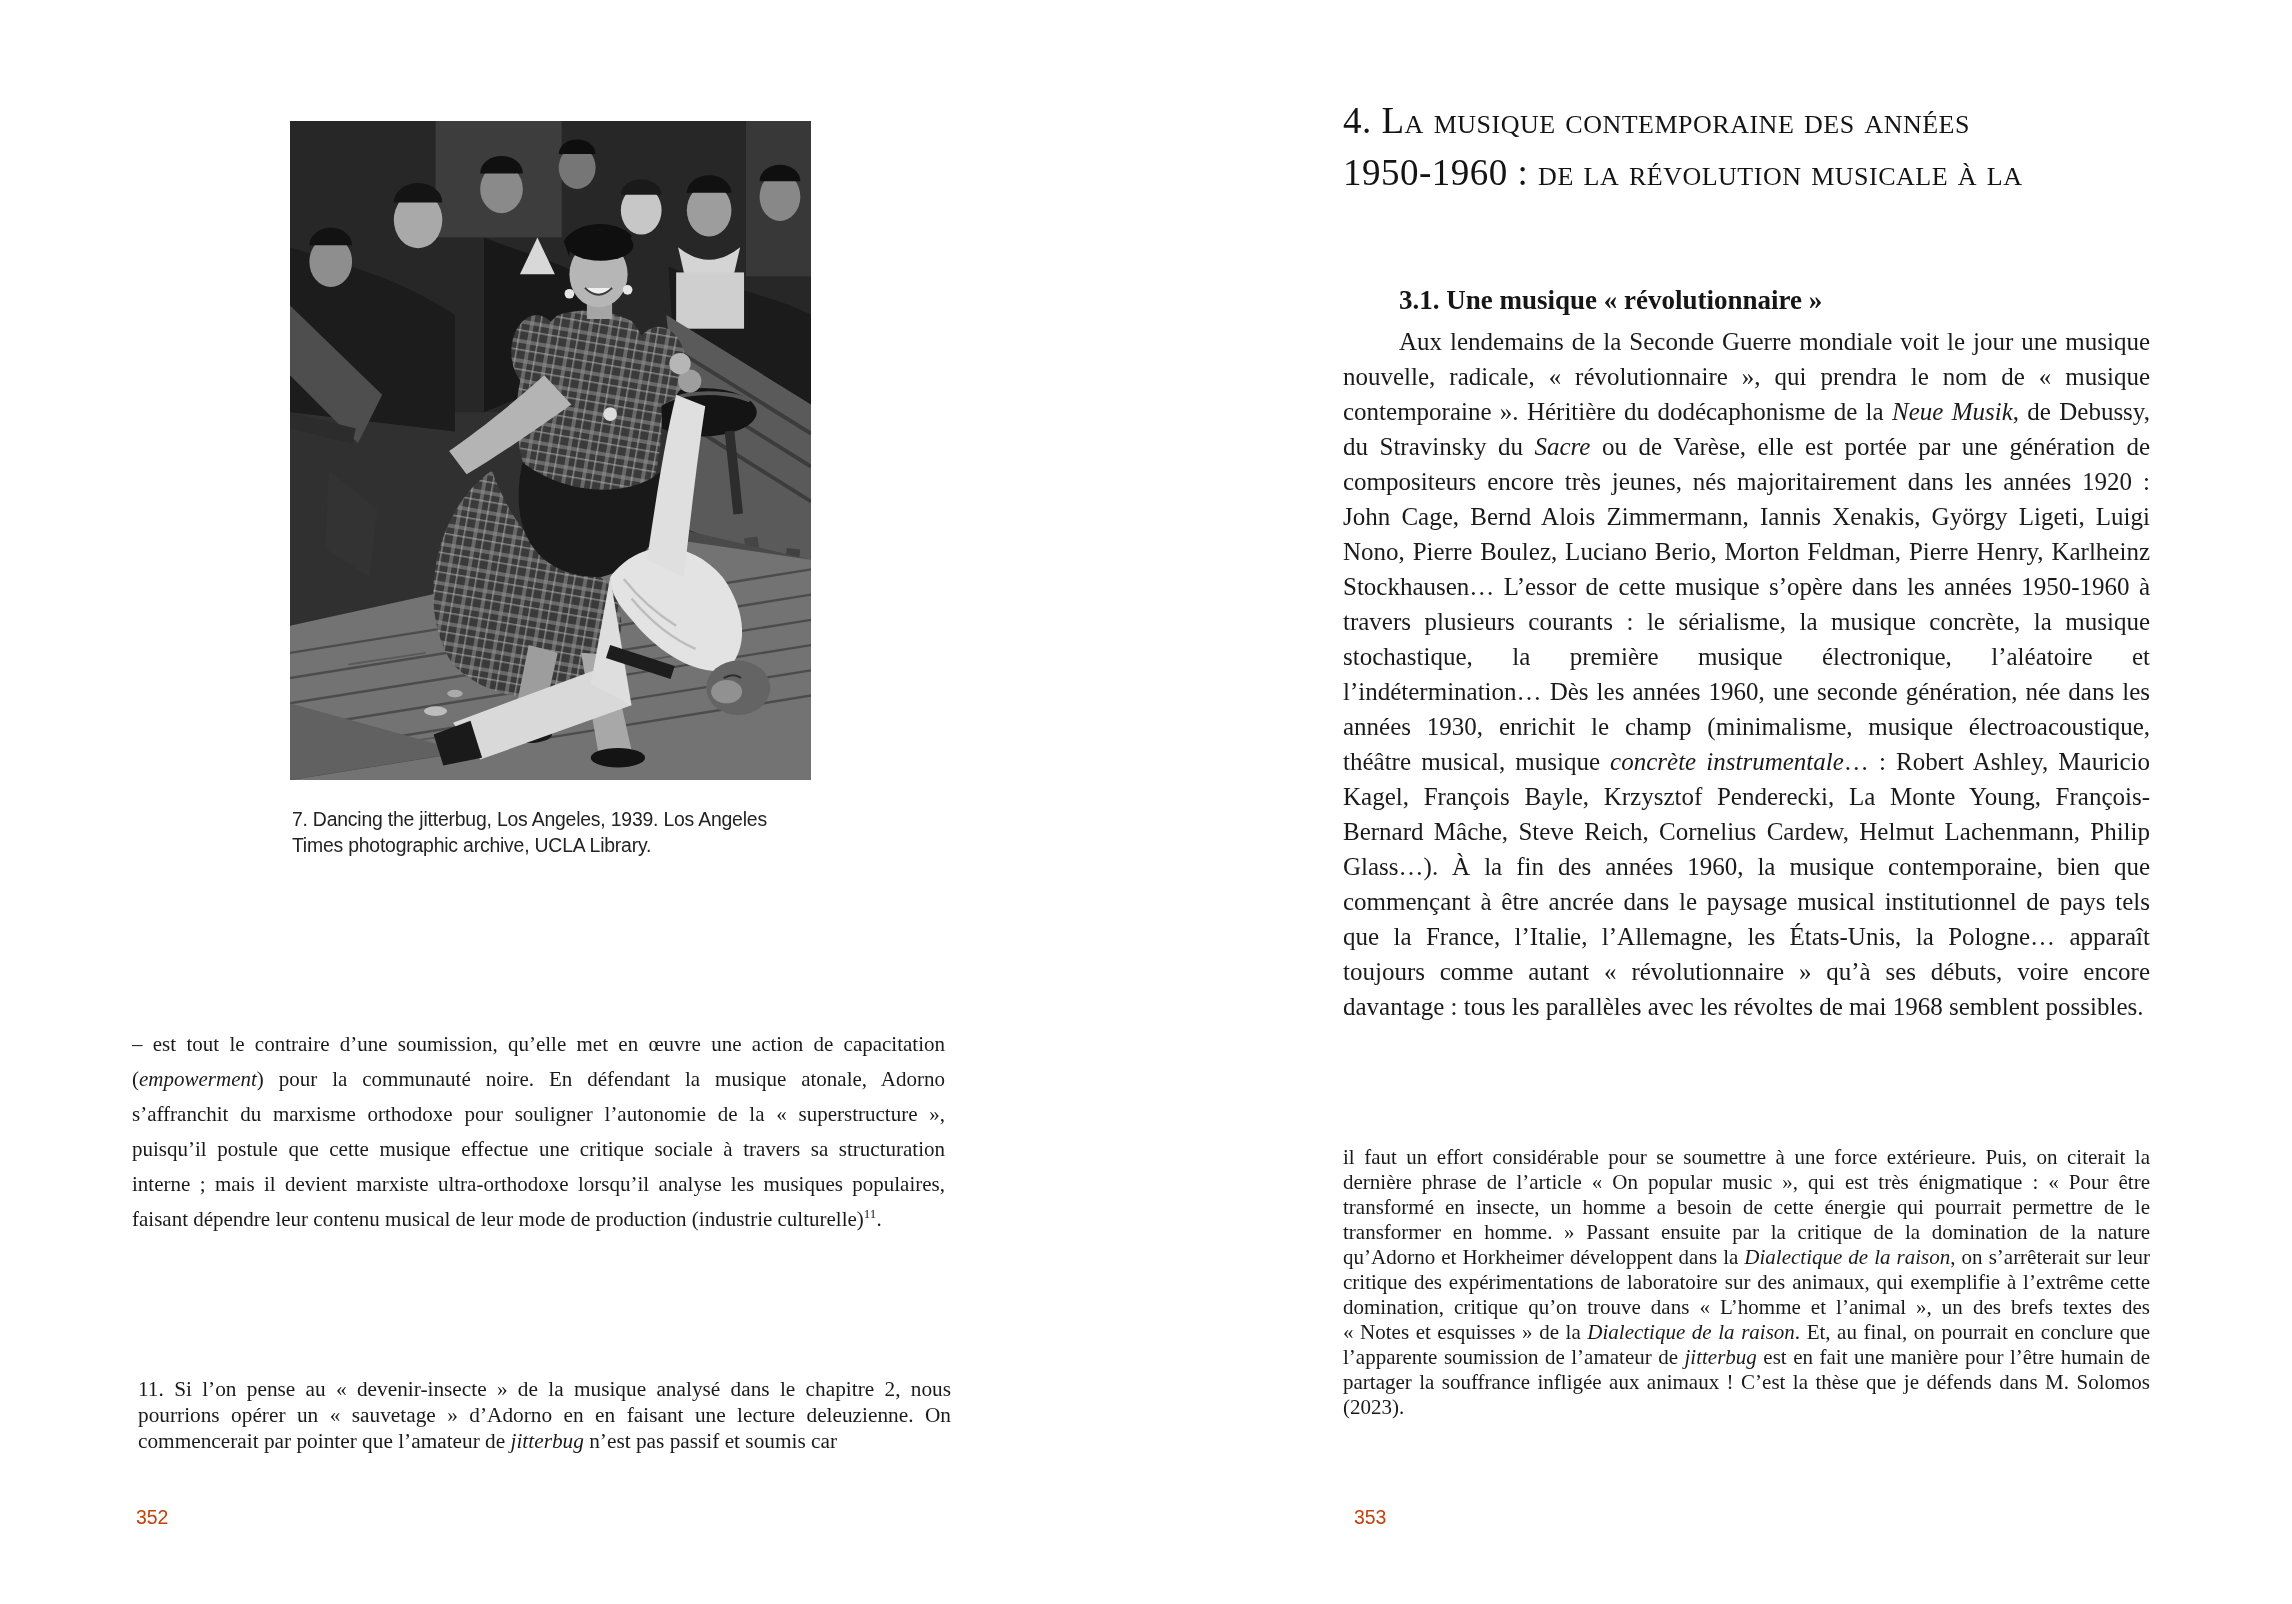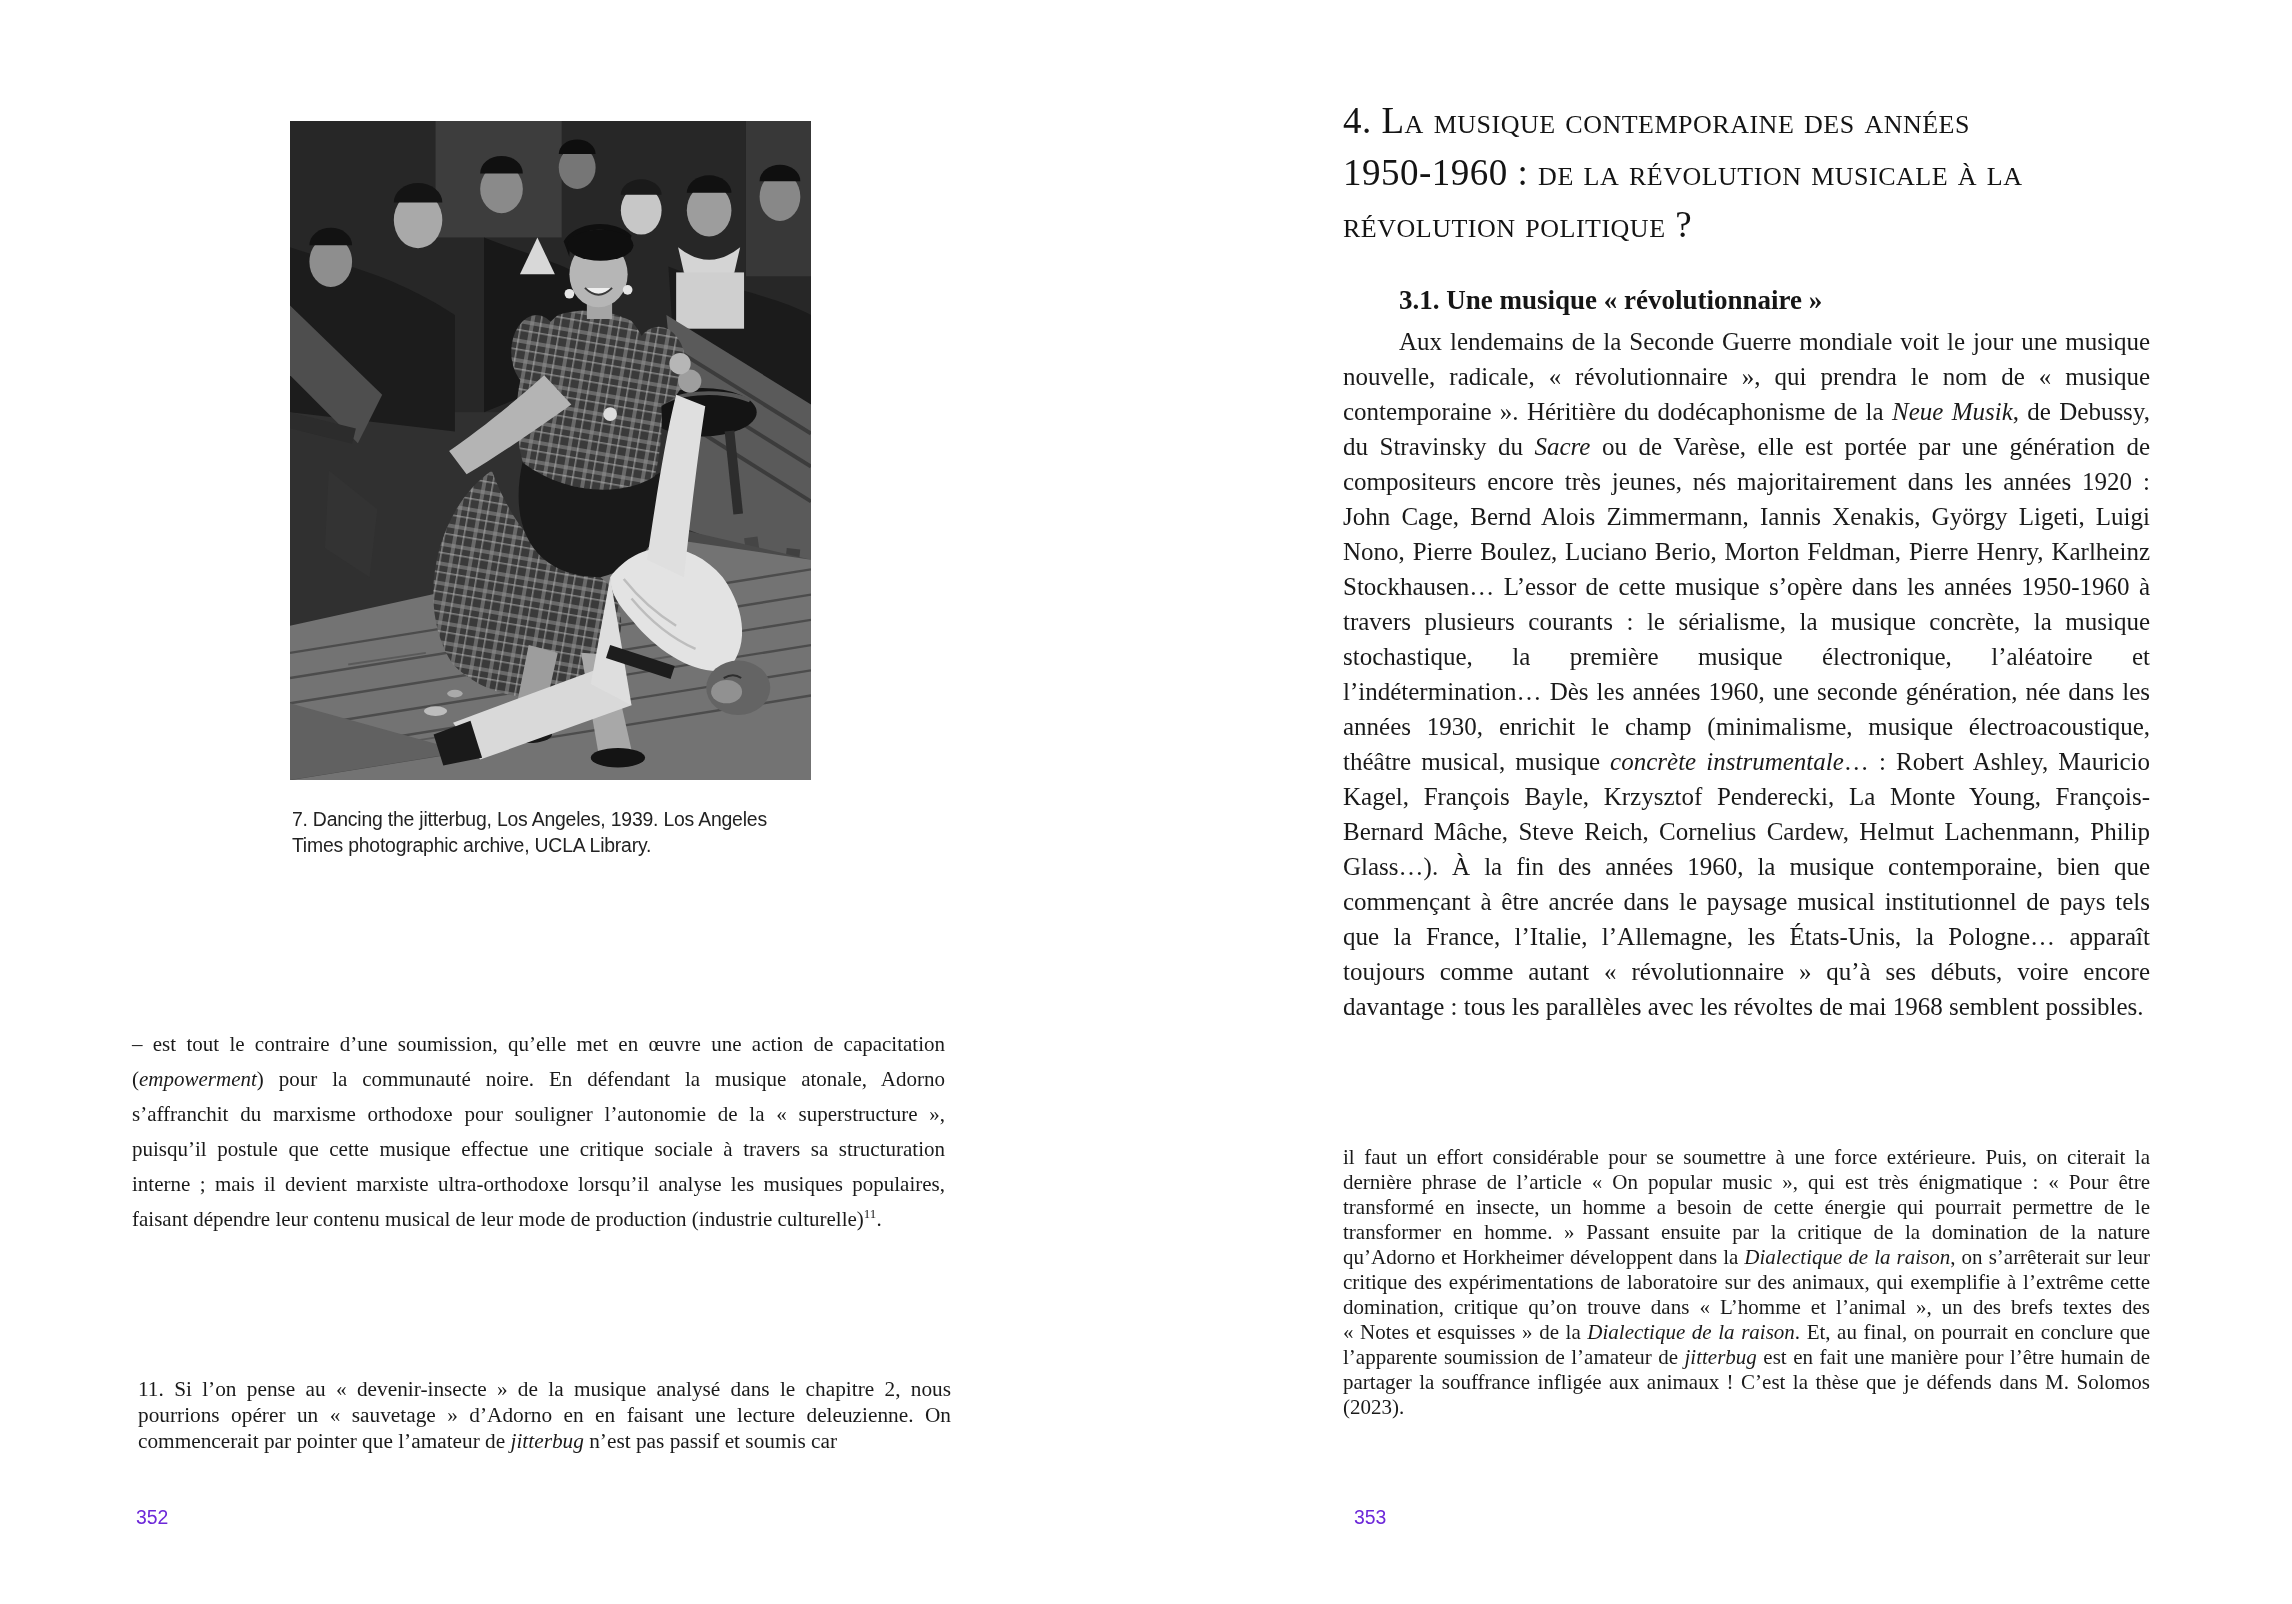--- a/index.html
+++ b/index.html
@@ -31,21 +31,21 @@
     position: absolute; left: 132px; top: 1027px; width: 813px;
     font-size: 21px; line-height: 35px; text-align: justify; margin: 0;
   }
   .left-footnote {
     position: absolute; left: 132px; top: 1370px; width: 813px;
     font-size: 21.3px; line-height: 26px; text-align: justify; margin: 6px;
   }
   .pagenum {
     position: absolute; top: 1506px;
     font-family: "Liberation Sans", sans-serif;
-    font-size: 19.4px; color: #6d28d9;
+    font-size: 19.4px; color: #c2410c;
   }
   .pagenum-left { left: 136px; }
   .pagenum-right { left: 208px; width: 807px; text-align: left; }
 
   
   .chapter-heading {
     position: absolute; left: 197px; top: 95px; width: 825px; margin: 0;
     font-weight: 400; font-size: 37px; line-height: 52px;
     font-variant: small-caps; letter-spacing: 0.5px; color: #141414;
   }
@@ -195,21 +195,20 @@
     <p class="left-footnote rich"><span>11. Si l’on pense au «&nbsp;devenir-insecte&nbsp;» de la musique analysé dans le chapitre 2, nous pourrions opérer un «&nbsp;sauvetage&nbsp;» d’Adorno en en faisant une lecture deleuzienne. On commencerait par pointer que l’amateur de </span><em>jitterbug</em><span> n’est pas passif et soumis car</span></p>
 
     <div class="pagenum pagenum-left">352</div>
   </section>
 
   <section class="page page-right">
 
     <h1 class="chapter-heading">
       <span class="hline">4. La musique contemporaine des années</span>
       <span class="hline">1950-1960&nbsp;: de la révolution musicale à la</span>
-      <span class="hline">révolution politique&nbsp;?</span>
     </h1>
 
     <h2 class="section-heading">3.1. Une musique «&nbsp;révolutionnaire&nbsp;»</h2>
 
     <p class="right-body rich"><span>Aux lendemains de la Seconde Guerre mondiale voit le jour une musique nouvelle, radicale, «&nbsp;révolutionnaire&nbsp;», qui prendra le nom de «&nbsp;musique contemporaine&nbsp;». Héritière du dodécaphonisme de la </span><em>Neue Musik</em><span>, de Debussy, du Stravinsky du </span><em>Sacre</em><span> ou de Varèse, elle est portée par une génération de compositeurs encore très jeunes, nés majoritairement dans les années 1920&nbsp;: John Cage, Bernd Alois Zimmermann, Iannis Xenakis, György Ligeti, Luigi Nono, Pierre Boulez, Luciano Berio, Morton Feldman, Pierre Henry, Karlheinz Stockhausen… L’essor de cette musique s’opère dans les années 1950-1960 à travers plusieurs courants&nbsp;: le sérialisme, la musique concrète, la musique stochastique, la première musique électronique, l’aléatoire et l’indétermination… Dès les années 1960, une seconde génération, née dans les années 1930, enrichit le champ (minimalisme, musique électroacoustique, théâtre musical, musique </span><em>concrète instrumentale</em><span>…&nbsp;: Robert Ashley, Mauricio Kagel, François Bayle, Krzysztof Penderecki, La Monte Young, François-Bernard Mâche, Steve Reich, Cornelius Cardew, Helmut Lachenmann, Philip Glass…). À la fin des années 1960, la musique contemporaine, bien que commençant à être ancrée dans le paysage musical institutionnel de pays tels que la France, l’Italie, l’Allemagne, les États-Unis, la Pologne… apparaît toujours comme autant «&nbsp;révolutionnaire&nbsp;» qu’à ses débuts, voire encore davantage&nbsp;: tous les parallèles avec les révoltes de mai 1968 semblent possibles.</span></p>
 
     <p class="right-note rich"><span>il faut un effort considérable pour se soumettre à une force extérieure. Puis, on citerait la dernière phrase de l’article «&nbsp;On popular music&nbsp;», qui est très énigmatique&nbsp;: «&nbsp;Pour être transformé en insecte, un homme a besoin de cette énergie qui pourrait permettre de le transformer en homme.&nbsp;» Passant ensuite par la critique de la domination de la nature qu’Adorno et Horkheimer développent dans la </span><em>Dialectique de la raison</em><span>, on s’arrêterait sur leur critique des expérimentations de laboratoire sur des animaux, qui exemplifie à l’extrême cette domination, critique qu’on trouve dans «&nbsp;L’homme et l’animal&nbsp;», un des brefs textes des «&nbsp;Notes et esquisses&nbsp;» de la </span><em>Dialectique de la raison</em><span>. Et, au final, on pourrait en conclure que l’apparente soumission de l’amateur de </span><em>jitterbug</em><span> est en fait une manière pour l’être humain de partager la souffrance infligée aux animaux&nbsp;! C’est la thèse que je défends dans M. Solomos (2023).</span></p>
 
     <div class="pagenum pagenum-right">353</div>
   </section>

